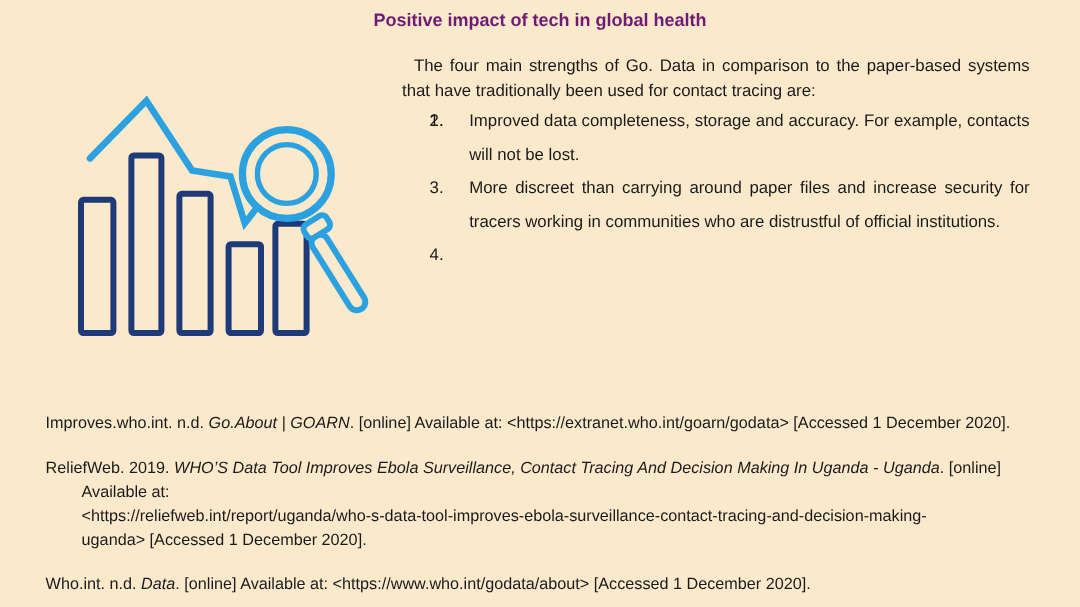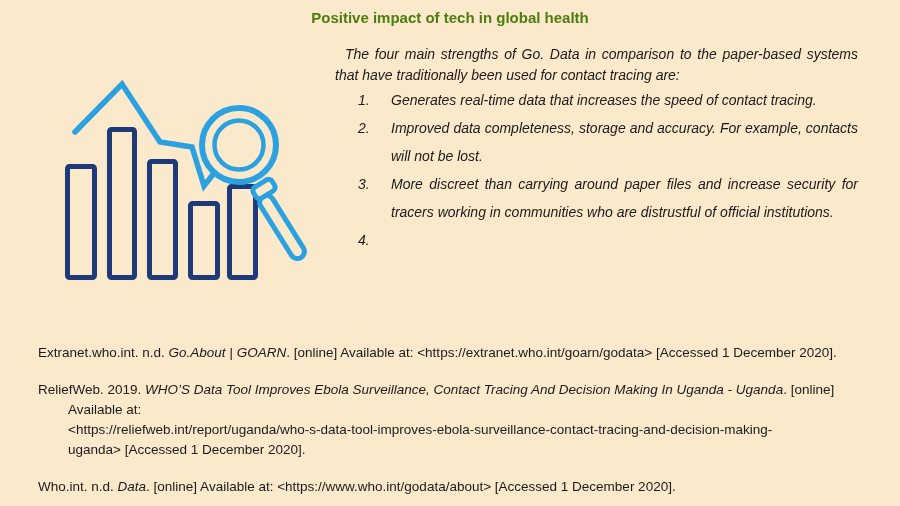--- a/index.html
+++ b/index.html
@@ -4,32 +4,32 @@
 <style>
   :root{
     --bg:#FBE9CC; --navy:#1E3A78; --blue:#2BA1E0; --ink:#1A1A1A;
   }
   html,body{margin:0;padding:0;}
   body{background:var(--bg);font-family:"Liberation Sans","DejaVu Sans",sans-serif;color:var(--ink);}
   .page{position:relative;width:900px;height:506px;background:var(--bg);overflow:hidden;}
 
   .title{
     position:absolute;top:8px;left:0;right:0;margin:0;
-    text-align:center;font-size:15px;font-weight:bold;line-height:20px;color:#4d7c0f;
+    text-align:center;font-size:15px;font-weight:bold;line-height:20px;color:#701a75;
   }
 
   
   .illustration{position:absolute;left:40px;top:58px;width:272px;height:228px;}
   .bar{fill:none;stroke:var(--navy);stroke-width:5;}
   .trend{fill:none;stroke:var(--blue);stroke-width:5.5;stroke-linecap:round;stroke-linejoin:miter;}
   .lens{fill:var(--bg);stroke:var(--blue);}
   .grip{fill:var(--bg);stroke:var(--blue);stroke-width:5;}
 
   
-  .content{position:absolute;left:335px;top:44px;width:523px;font-style:italic;}
+  .content{position:absolute;left:335px;top:44px;width:523px;}
   .intro{margin:0;font-size:14px;line-height:21px;text-align:justify;text-indent:10px;}
   .strengths{list-style:none;margin:0;padding:0;}
   .strengths li{
     position:relative;padding-left:56px;font-size:14px;line-height:28px;text-align:justify;
   }
   .strengths .num{position:absolute;left:23px;top:0;}
 
   
   .references{position:absolute;left:38px;top:343px;width:822px;}
   .ref{margin:0;font-size:13.5px;line-height:20px;}
@@ -60,35 +60,34 @@
       <rect class="grip" x="235" y="133" width="14" height="72" rx="7" transform="rotate(-32 242 169)"></rect>
       <rect class="grip" x="213" y="124.5" width="22" height="13" rx="4.5" transform="rotate(-32 224 131)"></rect>
     </g>
   </svg>
 
   <div class="content">
     <p class="intro">The four main strengths of Go. Data in comparison to the paper-based systems that have traditionally been used for contact tracing are:</p>
     <ol class="strengths">
       <li>
         <span class="num">1.</span>
-        <span class="txt">Generates real-time data that increases the speed of contact tracing.</span>
       </li>
       <li>
         <span class="num">2.</span>
         <span class="txt">Improved data completeness, storage and accuracy. For example, contacts will not be lost.</span>
       </li>
       <li>
         <span class="num">3.</span>
         <span class="txt">More discreet than carrying around paper files and increase security for tracers working in communities who are distrustful of official institutions.</span>
       </li>
       <li>
         <span class="num">4.</span>
       </li>
     </ol>
   </div>
 
   <div class="references">
-    <p class="ref"><span>Extranet.who.int. n.d. </span><span class="it">Go.About | GOARN</span><span>. [online] Available at: &lt;https://extranet.who.int/goarn/godata&gt; [Accessed 1 December 2020].</span></p>
+    <p class="ref"><span>Improves.who.int. n.d. </span><span class="it">Go.About | GOARN</span><span>. [online] Available at: &lt;https://extranet.who.int/goarn/godata&gt; [Accessed 1 December 2020].</span></p>
     <p class="ref ref-hang"><span>ReliefWeb. 2019. </span><span class="it">WHO’S Data Tool Improves Ebola Surveillance, Contact Tracing And Decision Making In Uganda - Uganda</span><span>. [online] Available at:</span><br><span>&lt;https://reliefweb.int/report/uganda/who-s-data-tool-improves-ebola-surveillance-contact-tracing-and-decision-making-</span><br><span>uganda&gt; [Accessed 1 December 2020].</span></p>
     <p class="ref"><span>Who.int. n.d. </span><span class="it">Data</span><span>. [online] Available at: &lt;https://www.who.int/godata/about&gt; [Accessed 1 December 2020].</span></p>
   </div>
 
 </div>
 
 </body></html>

